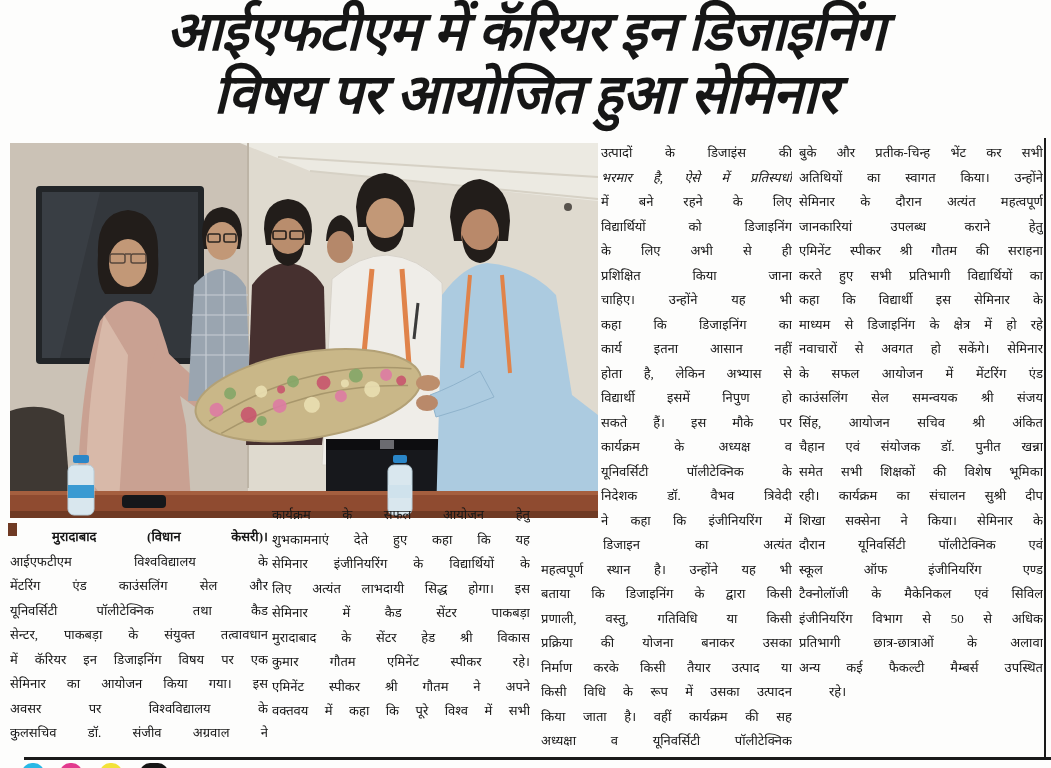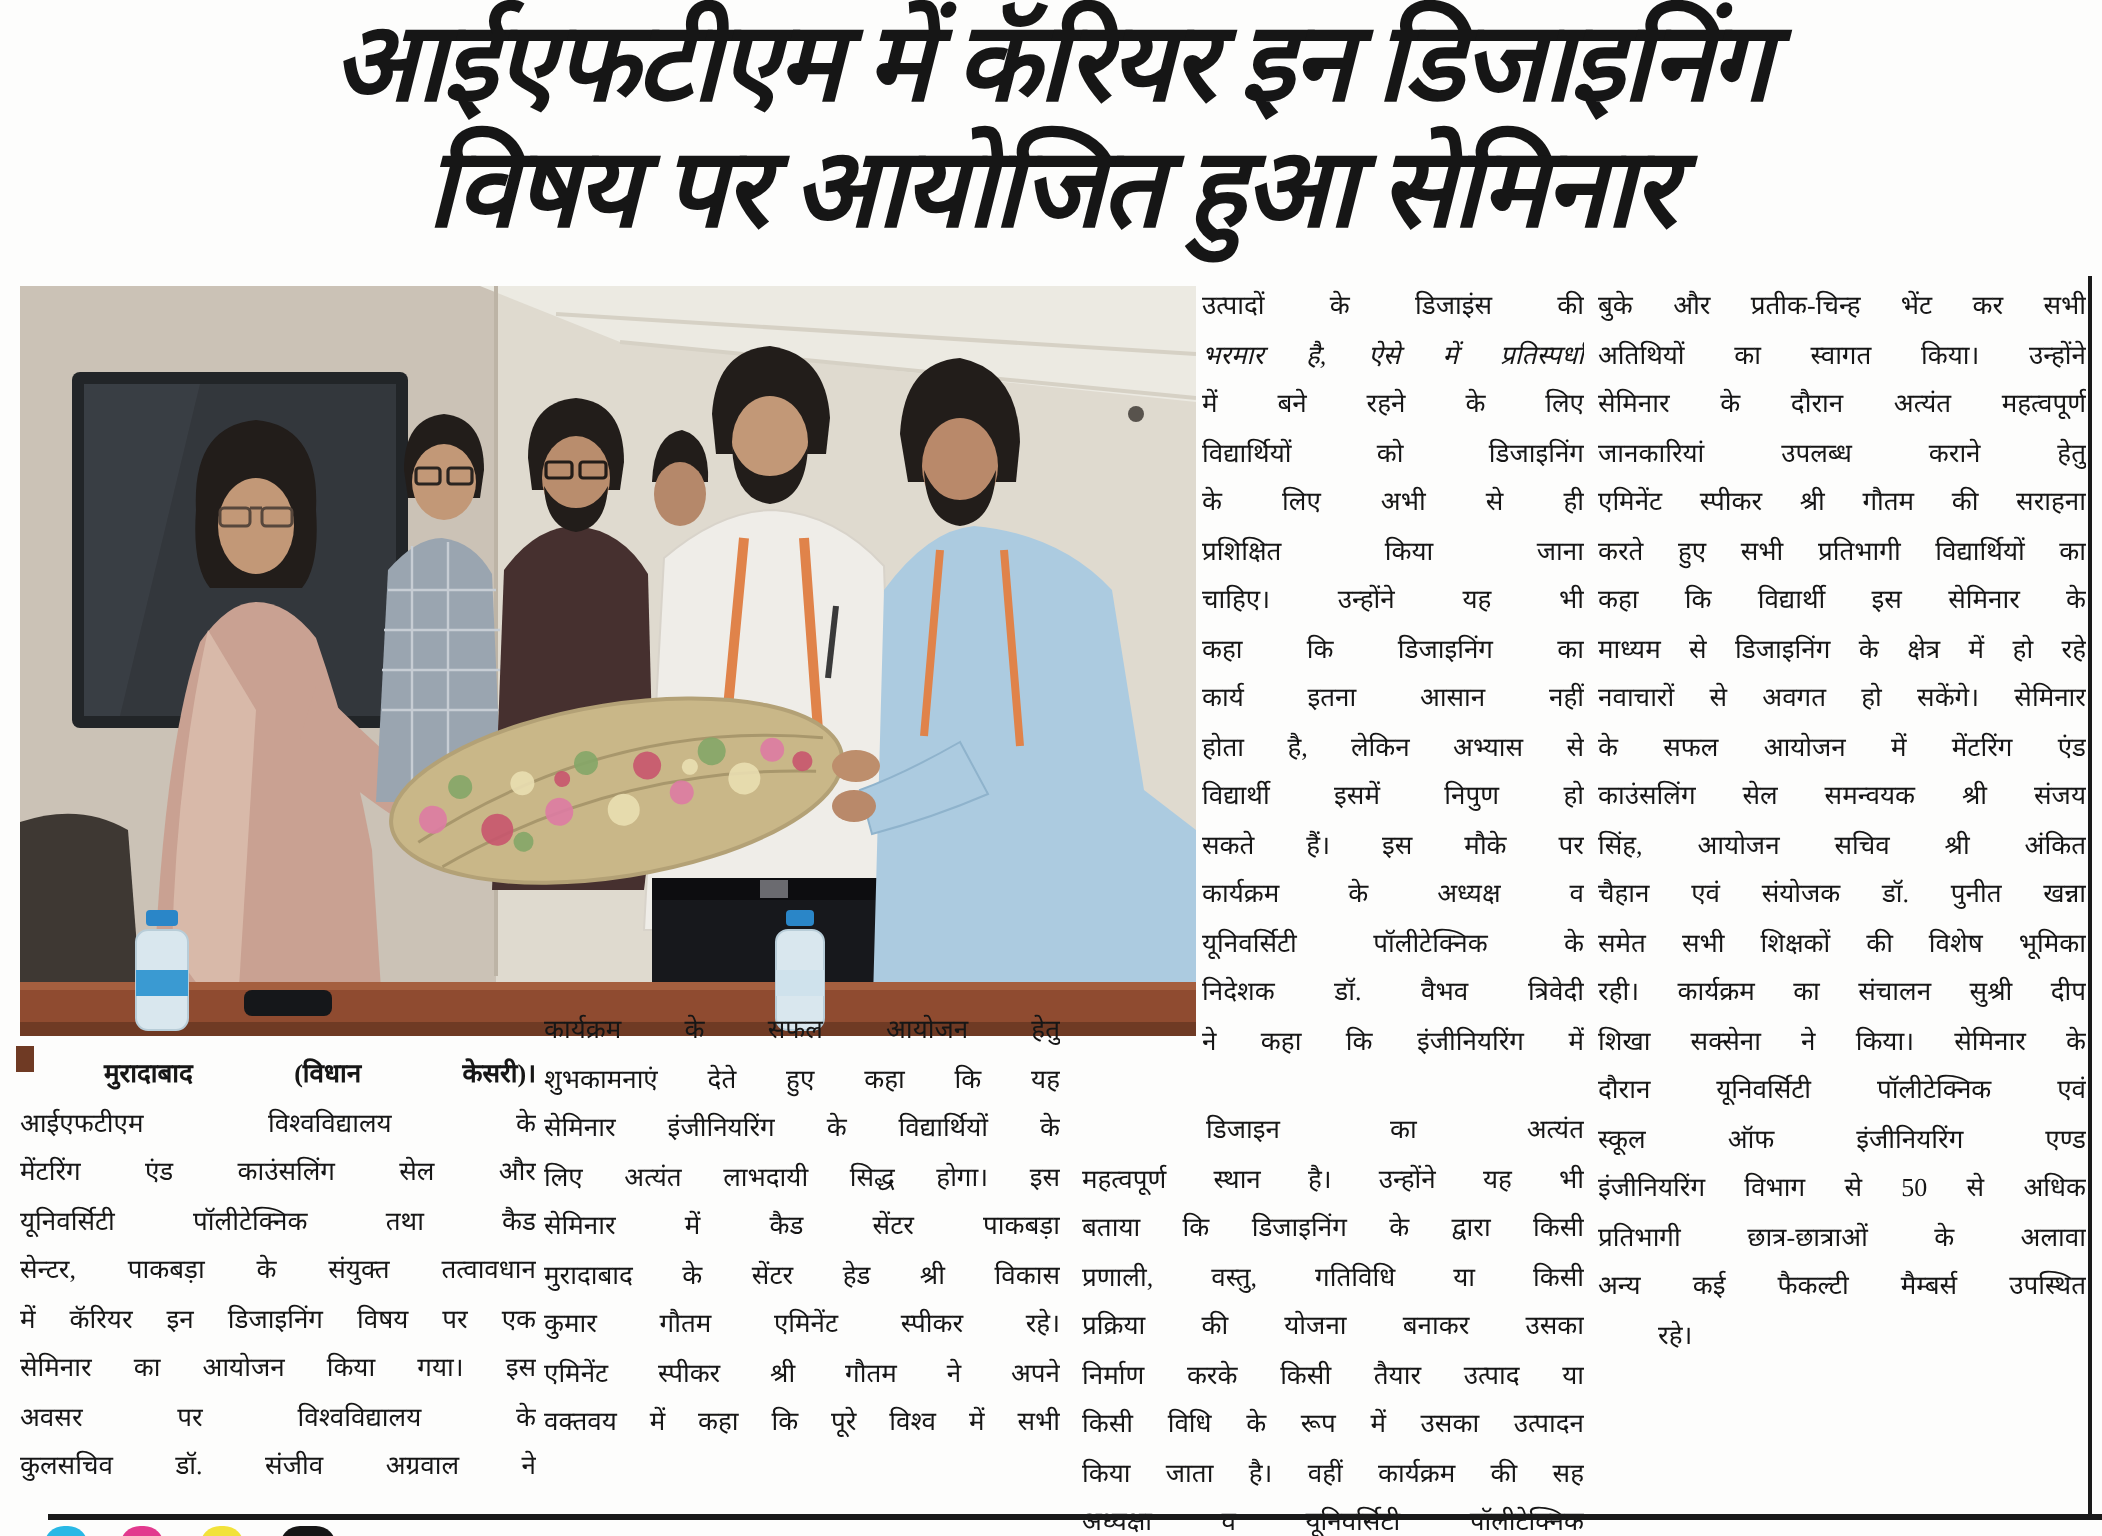--- a/index.html
+++ b/index.html
@@ -201,21 +201,21 @@
     <div class="tl" style="padding-left: 60px;">चाहिए। उन्होंने यह भी</div>
     <div class="tl" style="padding-left: 60px;">कहा कि डिजाइनिंग का</div>
     <div class="tl" style="padding-left: 60px;">कार्य इतना आसान नहीं</div>
     <div class="tl" style="padding-left: 60px;">होता है, लेकिन अभ्यास से</div>
     <div class="tl" style="padding-left: 60px;">विद्यार्थी इसमें निपुण हो</div>
     <div class="tl" style="padding-left: 60px;">सकते हैं। इस मौके पर</div>
     <div class="tl" style="padding-left: 60px;">कार्यक्रम के अध्यक्ष व</div>
     <div class="tl" style="padding-left: 60px;">यूनिवर्सिटी पॉलीटेक्निक के</div>
     <div class="tl" style="padding-left: 60px;">निदेशक डॉ. वैभव त्रिवेदी</div>
     <div class="tl" style="padding-left: 60px;">ने कहा कि इंजीनियरिंग में</div>
-    <div class="tl" style="padding-left: 62px; margin-top: 20px;">डिजाइन का अत्यंत</div>
+    <div class="tl" style="padding-left: 62px;">डिजाइन का अत्यंत</div>
     <div class="tl">महत्वपूर्ण स्थान है। उन्होंने यह भी</div>
     <div class="tl">बताया कि डिजाइनिंग के द्वारा किसी</div>
     <div class="tl">प्रणाली, वस्तु, गतिविधि या किसी</div>
     <div class="tl">प्रक्रिया की योजना बनाकर उसका</div>
     <div class="tl">निर्माण करके किसी तैयार उत्पाद या</div>
     <div class="tl">किसी विधि के रूप में उसका उत्पादन</div>
     <div class="tl">किया जाता है। वहीं कार्यक्रम की सह</div>
     <div class="tl">अध्यक्षा व यूनिवर्सिटी पॉलीटेक्निक</div>
   </div>
 <div class="col" style="left:799px;top:141px;width:244px">
@@ -230,20 +230,21 @@
     <div class="tl">नवाचारों से अवगत हो सकेंगे। सेमिनार</div>
     <div class="tl">के सफल आयोजन में मेंटरिंग एंड</div>
     <div class="tl">काउंसलिंग सेल समन्वयक श्री संजय</div>
     <div class="tl">सिंह, आयोजन सचिव श्री अंकित</div>
     <div class="tl">चैहान एवं संयोजक डॉ. पुनीत खन्ना</div>
     <div class="tl">समेत सभी शिक्षकों की विशेष भूमिका</div>
     <div class="tl">रही। कार्यक्रम का संचालन सुश्री दीप</div>
     <div class="tl">शिखा सक्सेना ने किया। सेमिनार के</div>
     <div class="tl">दौरान यूनिवर्सिटी पॉलीटेक्निक एवं</div>
     <div class="tl">स्कूल ऑफ इंजीनियरिंग एण्ड</div>
+    <div class="tl">टैक्नोलॉजी के मैकेनिकल एवं सिविल</div>
     <div class="tl">इंजीनियरिंग विभाग से 50 से अधिक</div>
     <div class="tl">प्रतिभागी छात्र-छात्राओं के अलावा</div>
     <div class="tl">अन्य कई फैकल्टी मैम्बर्स उपस्थित</div>
     <div class="tl" style="text-align-last: left; margin-left: 30px;">रहे।</div>
   </div>
 
 <div class="vrule"></div>
 <div class="hrule"></div>
 <div class="corner-artifact"></div>
 <div class="frag c"></div>

